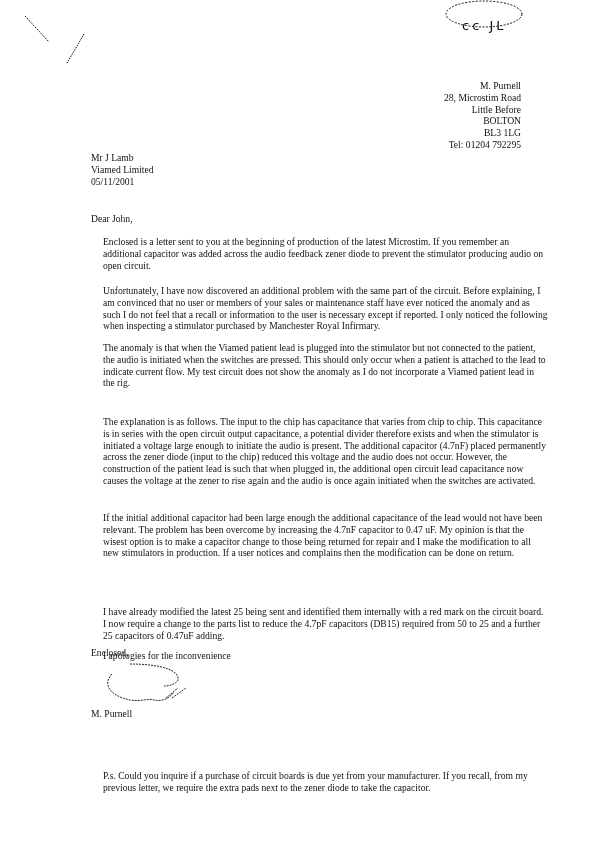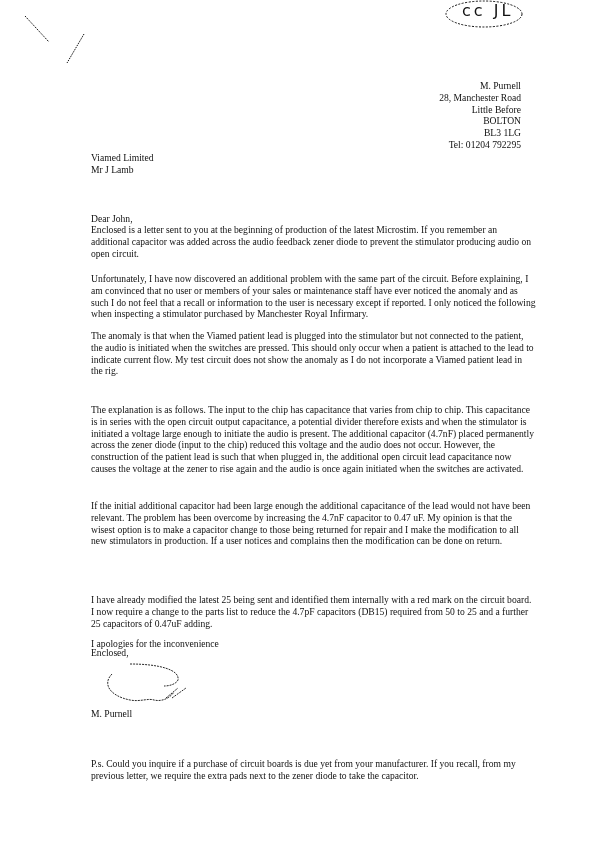--- a/index.html
+++ b/index.html
@@ -5,48 +5,49 @@
     html, body { margin: 0; padding: 0; background: #ffffff; }
     body {
       width: 612px; height: 842px; position: relative; overflow: hidden;
       font-family: "Liberation Serif", serif; color: #111; font-size: 9.6px;
     }
     .mark { position: absolute; }
     .addr {
       position: absolute; right: 91px; top: 80px; text-align: right; line-height: 11.8px;
     }
     .block { position: absolute; left: 91px; width: 445px; line-height: 11.8px; }
-    p { margin: 0; }
+    p { margin: 12px; }
     .sig { position: absolute; left: 100px; top: 662px; }
   </style>
 </head>
 <body>
 
 <svg class="mark" style="left:0;top:0" width="120" height="80">
   <line x1="25" y1="16" x2="49" y2="42" stroke="#111" stroke-width="1" stroke-dasharray="1.5,1"></line>
   <line x1="84" y1="34" x2="67" y2="63" stroke="#111" stroke-width="1" stroke-dasharray="1.5,1"></line>
 </svg>
 
 <svg class="mark" style="left:440px;top:0" width="90" height="32">
   <ellipse cx="44" cy="14" rx="38" ry="13" fill="none" stroke="#111" stroke-width="1" stroke-dasharray="2,1.5"></ellipse>
 </svg>
-<div class="mark" style="left:462px;top:1px;font-family:'DejaVu Sans',sans-serif;font-size:16px;letter-spacing:3px;">cc JL</div>
+<div class="mark" style="left:462px;top:18px;font-family:'DejaVu Sans',sans-serif;font-size:13px;letter-spacing:3px;">cc JL</div>
 
 <div class="addr">
   <div>M. Purnell</div>
-  <div>28, Manchester Road</div>
+  <div>28, Microstim Road</div>
   <div>Little Before</div>
   <div>BOLTON</div>
   <div>BL3 1LG</div>
   <div>Tel: 01204 792295</div>
 </div>
 
 <div class="block" style="top:152px">
+  <div>Mr J Lamb</div>
   <div>Viamed Limited</div>
-  <div>Mr J Lamb</div>
+  <div>05/11/2001</div>
 </div>
 
 <div class="block" style="top:213px">Dear John,</div>
 
 <p class="block" style="top:224px">Enclosed is a letter sent to you at the beginning of production of the latest Microstim. If you remember an additional capacitor was added across the audio feedback zener diode to prevent the stimulator producing audio on open circuit.</p>
 <p class="block" style="top:273px">Unfortunately, I have now discovered an additional problem with the same part of the circuit. Before explaining, I am convinced that no user or members of your sales or maintenance staff have ever noticed the anomaly and as such I do not feel that a recall or information to the user is necessary except if reported. I only noticed the following when inspecting a stimulator purchased by Manchester Royal Infirmary.</p>
 <p class="block" style="top:330px">The anomaly is that when the Viamed patient lead is plugged into the stimulator but not connected to the patient, the audio is initiated when the switches are pressed. This should only occur when a patient is attached to the lead to indicate current flow. My test circuit does not show the anomaly as I do not incorporate a Viamed patient lead in the rig.</p>
 <p class="block" style="top:404px">The explanation is as follows. The input to the chip has capacitance that varies from chip to chip. This capacitance is in series with the open circuit output capacitance, a potential divider therefore exists and when the stimulator is initiated a voltage large enough to initiate the audio is present. The additional capacitor (4.7nF) placed permanently across the zener diode (input to the chip) reduced this voltage and the audio does not occur. However, the construction of the patient lead is such that when plugged in, the additional open circuit lead capacitance now causes the voltage at the zener to rise again and the audio is once again initiated when the switches are activated.</p>
 <p class="block" style="top:500px">If the initial additional capacitor had been large enough the additional capacitance of the lead would not have been relevant. The problem has been overcome by increasing the 4.7nF capacitor to 0.47 uF. My opinion is that the wisest option is to make a capacitor change to those being returned for repair and I make the modification to all new stimulators in production. If a user notices and complains then the modification can be done on return.</p>
 <p class="block" style="top:594px">I have already modified the latest 25 being sent and identified them internally with a red mark on the circuit board.  I now require a change to the parts list to reduce the 4.7pF capacitors (DB15) required from 50 to 25 and a further 25 capacitors of 0.47uF adding.</p>

